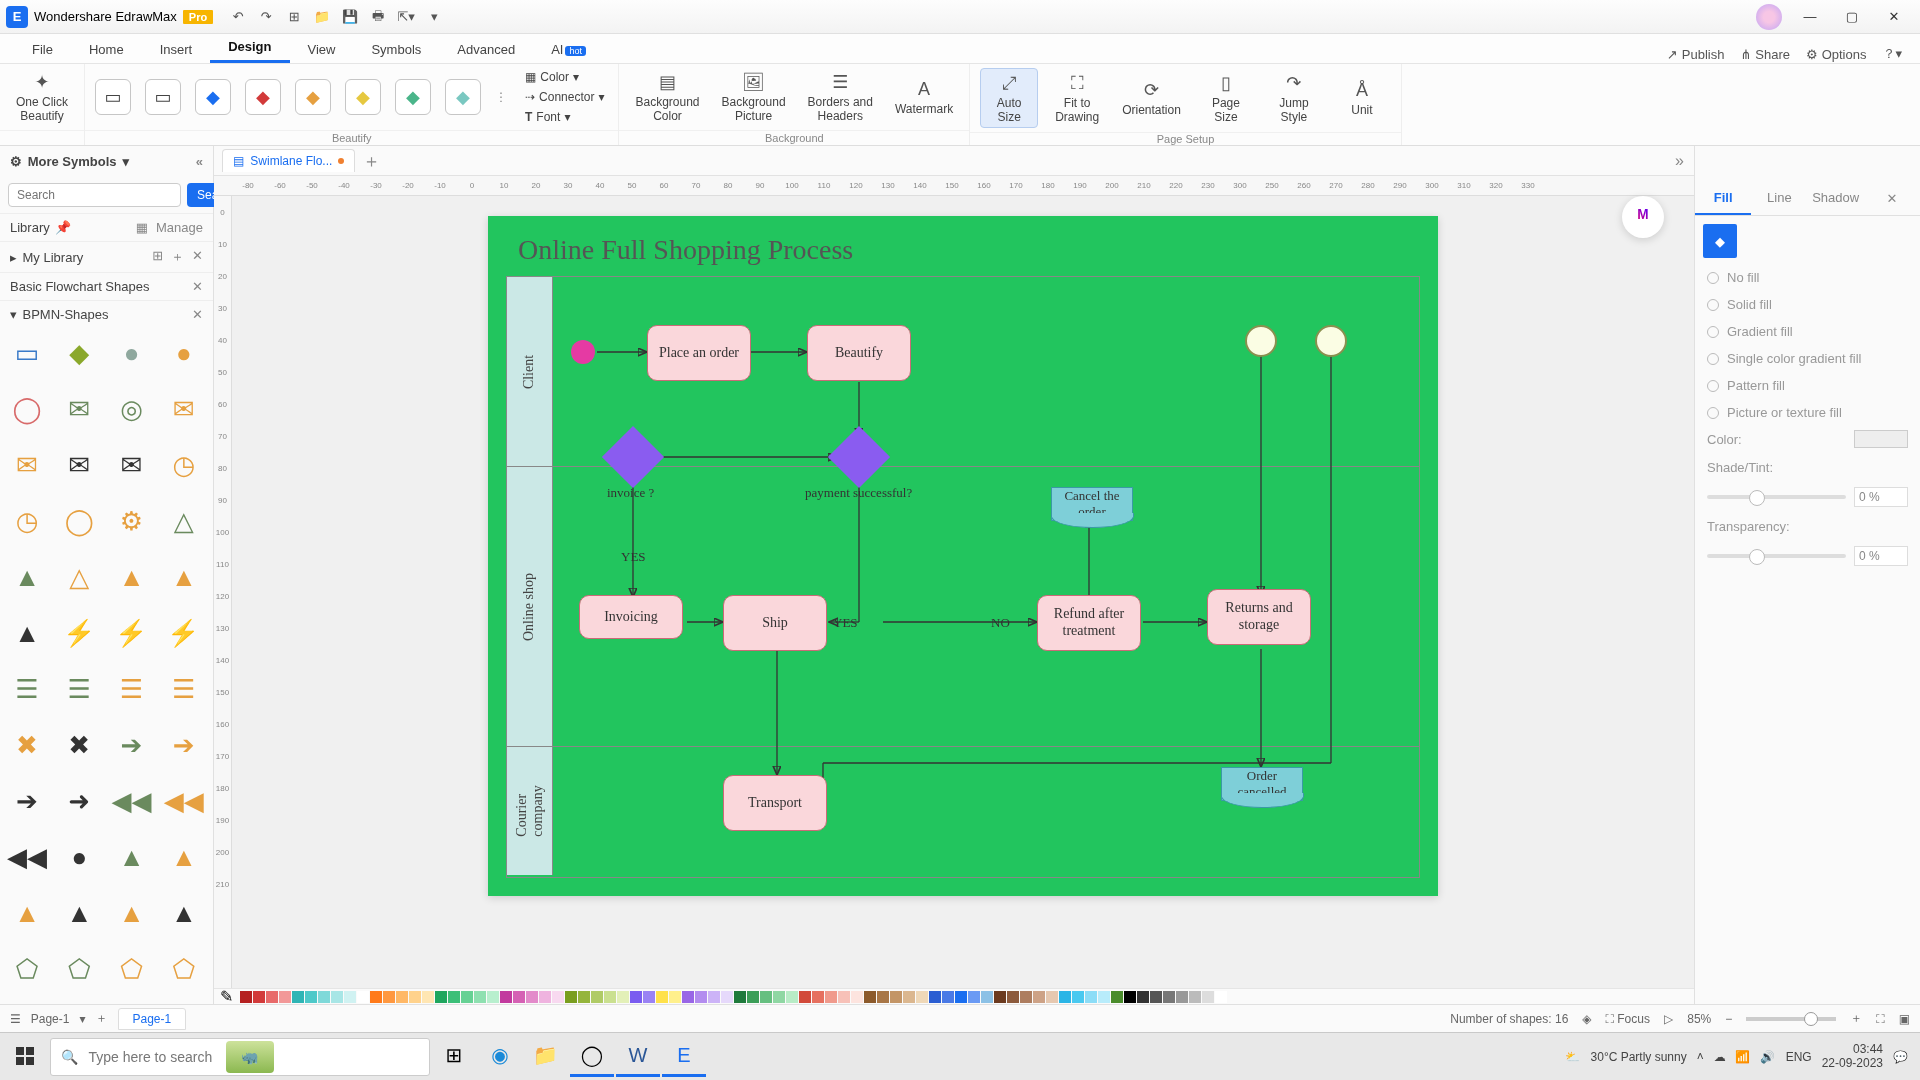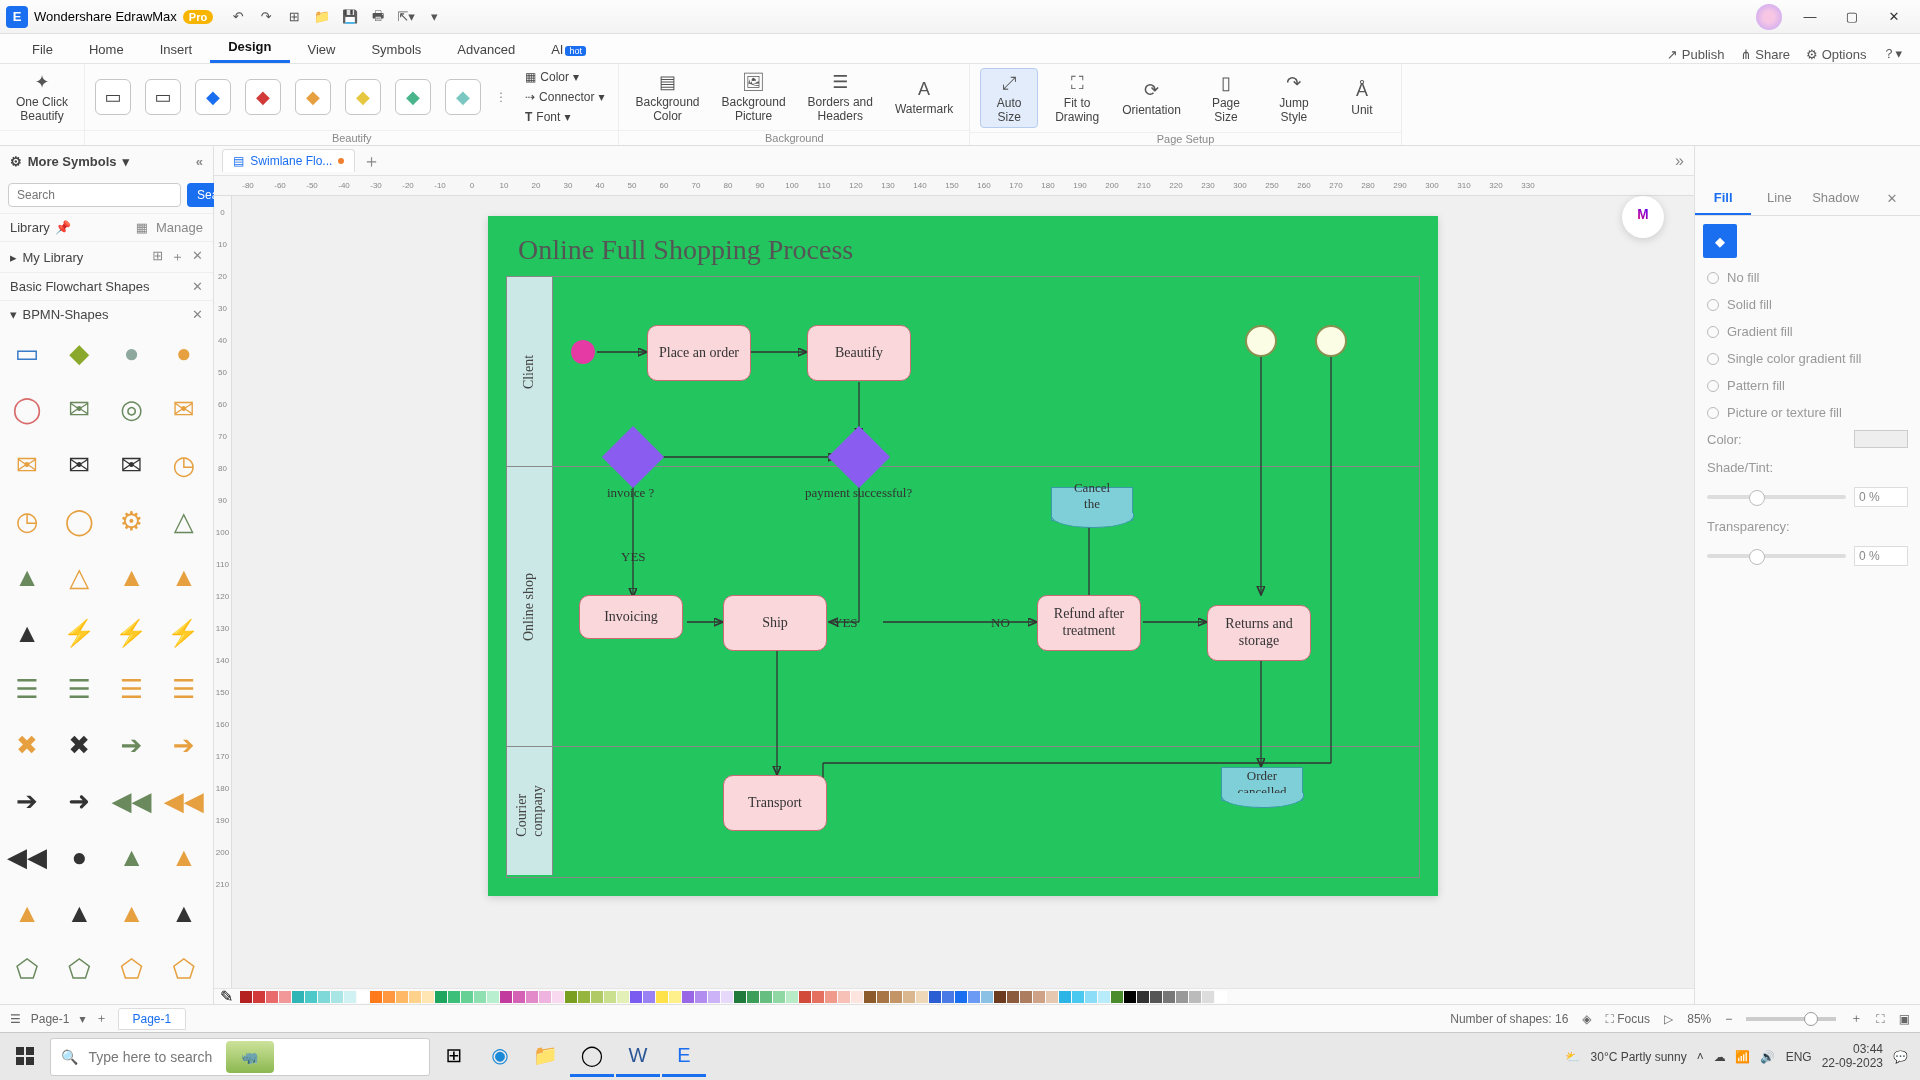--- a/index.html
+++ b/index.html
@@ -1,20 +1,20 @@
 <!DOCTYPE html>
 <html><head>
 <meta charset="utf-8">
 <style>
 * { margin:0; padding:0; box-sizing:border-box; font-family:"Segoe UI",Arial,sans-serif; user-select:none; }
 html,body { width:1920px; height:1080px; overflow:hidden; background:#f0f0f0; }
 
 .titlebar { height:34px; background:linear-gradient(#fdfdfd,#f3f3f3); display:flex; align-items:center; padding:0 6px; font-size:13px; border-bottom:1px solid #e0e0e0;}
 .titlebar .logo { width:22px; height:22px; background:#1a6ef0; color:#fff; border-radius:4px; display:flex; align-items:center; justify-content:center; font-weight:700; font-size:13px; margin-right:6px;}
-.titlebar .pro { background:#f7b500; color:#fff; font-size:11px; padding:1px 6px; border-radius:7px; margin-left:6px; font-weight:700;}
+.titlebar .pro { background:#f7b500; color:#fff; font-size:11px; padding:1px 6px; border-radius:1px; margin-left:6px; font-weight:700;}
 .titlebar .qat { display:flex; align-items:center; gap:10px; margin-left:16px; color:#555; }
 .titlebar .qat span { width:18px; height:18px; display:flex; align-items:center; justify-content:center; }
 .titlebar .spacer { flex:1; }
 .titlebar .winbtns { display:flex; gap:2px; }
 .titlebar .winbtns div { width:40px; height:28px; display:flex; align-items:center; justify-content:center; color:#333; }
 .avatar { width:26px; height:26px; border-radius:50%; background:radial-gradient(circle,#f7c6e5 30%,#c7a8f2 90%); margin-right:8px;}
 
 .menubar { height:30px; background:#fdfdfd; display:flex; align-items:flex-end; padding-left:14px; gap:0; font-size:13px; color:#444; border-bottom:1px solid #e5e5e5;}
 .menubar .mitem { padding:6px 18px; cursor:pointer; }
 .menubar .mitem.active { font-weight:700; border-bottom:3px solid #1a6ef0; color:#111;}
@@ -61,21 +61,21 @@
 .page h1 { position:absolute; left:30px; top:18px; font-size:28px; font-weight:400; color:#555; font-family:Georgia,serif;}
 .swim { position:absolute; left:18px; top:60px; right:18px; bottom:18px; border:1.5px solid #888;}
 .lane { position:absolute; left:0; right:0; border-bottom:1.5px solid #888;}
 .lanehdr { position:absolute; left:0; top:0; bottom:0; width:46px; background:#cbe8e6; border-right:1.5px solid #888; display:flex; align-items:center; justify-content:center;}
 .lanehdr span { transform:rotate(-90deg); white-space:nowrap; font-size:14px; color:#444; font-family:Georgia,serif;}
 .node { position:absolute; border:1.5px solid #cb6a77; background:#fad7db; border-radius:10px; display:flex; align-items:center; justify-content:center; text-align:center; font-size:14px; color:#333; font-family:Georgia,serif; line-height:1.2; padding:4px;}
 .startdot { position:absolute; width:24px; height:24px; background:#e53aa3; border-radius:50%;}
 .diamond { position:absolute; width:44px; height:44px; background:#8a5cf0; transform:rotate(45deg); }
 .lbl { position:absolute; font-size:13px; color:#333; font-family:Georgia,serif; white-space:nowrap;}
 .evcircle { position:absolute; width:32px; height:32px; border:2.5px solid #8a9050; background:#fbfde4; border-radius:50%;}
-.doc { position:absolute; background:#7ecfd8; border:1.5px solid #3a9aa5; color:#333; font-size:13px; font-family:Georgia,serif; display:flex; align-items:center; justify-content:center; text-align:center; padding:4px 19px;}
+.doc { position:absolute; background:#7ecfd8; border:1.5px solid #3a9aa5; color:#333; font-size:13px; font-family:Georgia,serif; display:flex; align-items:center; justify-content:center; text-align:center; padding:4px 10px;}
 .doc::after { content:""; position:absolute; left:-1.5px; right:-1.5px; bottom:-8px; height:14px; background:inherit; border:inherit; border-top:none; border-radius:0 0 60% 60% / 0 0 14px 14px;}
 svg.conn { position:absolute; left:0; top:0; width:100%; height:100%; pointer-events:none; }
 svg.conn line, svg.conn path { stroke:#333; stroke-width:1.3; fill:none; }
 .ai-float { position:absolute; right:30px; top:50px; width:42px; height:42px; border-radius:50%; background:#fff; box-shadow:0 2px 8px rgba(0,0,0,.15); display:flex; align-items:center; justify-content:center;}
 
 .rpanel { width:226px; background:#fafafa; border-left:1px solid #e0e0e0; display:flex; flex-direction:column; font-size:13px; color:#555;}
 .rpanel .tabs2 { display:flex; border-bottom:1px solid #e0e0e0; }
 .rpanel .tabs2 div { flex:1; text-align:center; padding:8px 0; font-size:13px; color:#888; cursor:pointer;margin-top:36px;}
 .rpanel .tabs2 div.active { color:#1a6ef0; font-weight:700; border-bottom:2px solid #1a6ef0;}
 .rpanel .close { width:28px; display:flex; align-items:center; justify-content:center; color:#888;}
@@ -470,21 +470,21 @@
             <div class="diamond" style="left:330px;top:158px"></div>
             <div class="lbl" style="left:298px;top:208px">payment successful?</div>
 
             <div class="lbl" style="left:114px;top:272px">YES</div>
             <div class="node" style="left:72px;top:318px;width:104px;height:44px">Invoicing</div>
             <div class="node" style="left:216px;top:318px;width:104px;height:56px">Ship</div>
             <div class="lbl" style="left:326px;top:338px">YES</div>
             <div class="lbl" style="left:484px;top:338px">NO</div>
             <div class="node" style="left:530px;top:318px;width:104px;height:56px">Refund after
 treatment</div>
-            <div class="node" style="left:700px;top:328px;width:104px;height:56px">Returns and
+            <div class="node" style="left:700px;top:312px;width:104px;height:56px">Returns and
 storage</div>
             <div class="doc" style="left:544px;top:210px;width:82px;height:34px">Cancel the
 order</div>
 
             <div class="node" style="left:216px;top:498px;width:104px;height:56px">Transport</div>
             <div class="doc" style="left:714px;top:490px;width:82px;height:34px">Order
 cancelled</div>
           </div>
         </div>
       </div>

